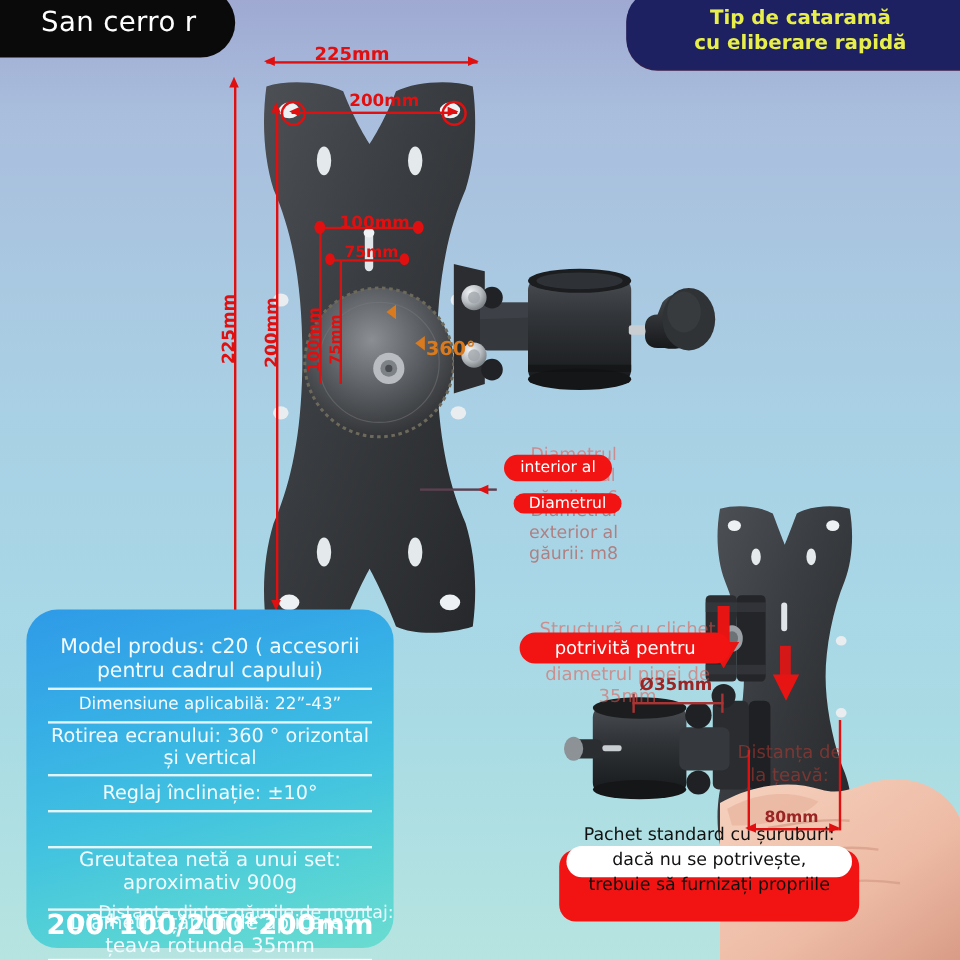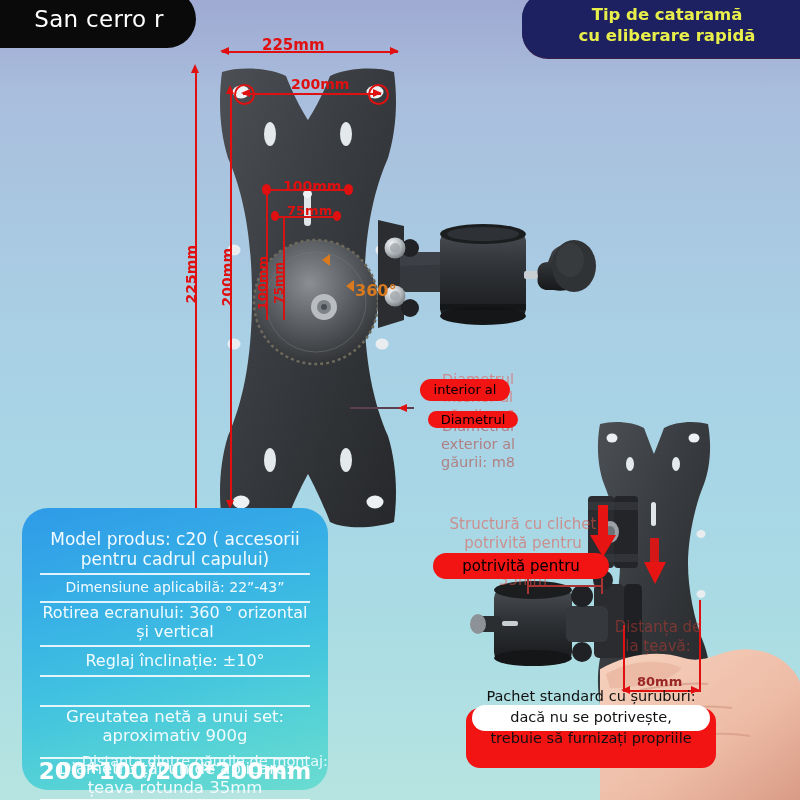--- a/index.html
+++ b/index.html
@@ -72,35 +72,35 @@
   .lbl-75h{left:287px;top:203px;font-size:13px;}
   .lbl-v100{left:255px;top:256px;font-size:13px;}
   .lbl-v75{left:272px;top:262px;font-size:12px;}
   .lbl-360{left:355px;top:281px;font-size:16px;color:#d97a1e;}
   .lbl-35{left:533px;top:563px;font-size:14px;color:#9a2525;}
   .lbl-80{left:637px;top:674px;font-size:13px;color:#9a2525;}
 
   
   .pill{
     position:absolute;background:#f21313;border-radius:16px;
-    color:#000000;display:flex;align-items:center;justify-content:center;
+    color:#ffffff;display:flex;align-items:center;justify-content:center;
     text-align:right;line-height:1.2;z-index:30;
   }
   .ghost{
     position:absolute;color:#e8544a;opacity:.55;z-index:28;
     text-align:center;line-height:1.25;pointer-events:none;
   }
   .ghost-dark{color:#b63b32;}
 
   #pill-inner{left:420px;top:379px;width:90px;height:22px;font-size:13px;}
   #pill-outer{left:428px;top:411px;width:90px;height:17px;font-size:13px;}
   #ghost-inner{left:418px;top:370px;width:120px;font-size:14.5px;}
   #ghost-outer{left:418px;top:417px;width:120px;font-size:14.5px;}
 
-  #pill-pipe{left:433px;top:553px;width:176px;height:26px;font-size:15px;}
+  #pill-pipe{left:433px;top:527px;width:176px;height:26px;font-size:15px;}
   #ghost-pipe{left:428px;top:515px;width:190px;font-size:15px;}
 
   #pill-screws{left:466px;top:708px;width:250px;height:60px;border-radius:14px;font-size:15px;}
   #white-screws{
     position:absolute;left:472px;top:705px;width:238px;height:26px;
     background:#fff;border-radius:14px;z-index:31;
   }
   #txt-screws{
     position:absolute;left:466px;top:686px;width:250px;z-index:33;
     color:#111;font-size:14.5px;text-align:center;line-height:1.45;

